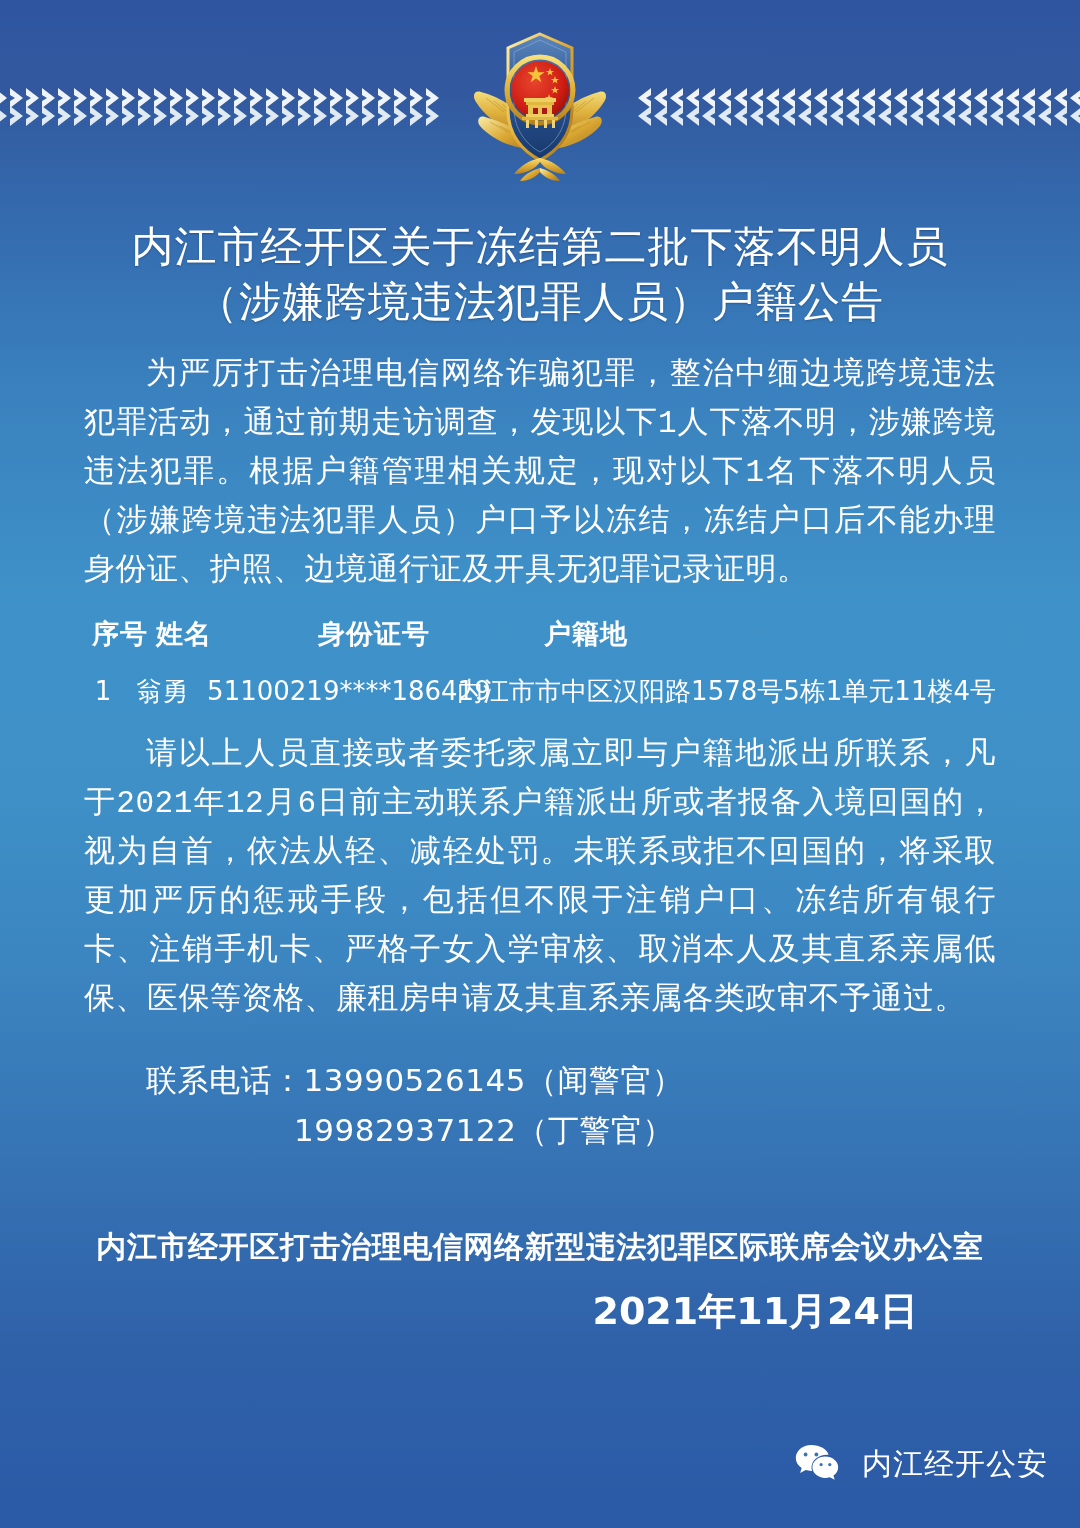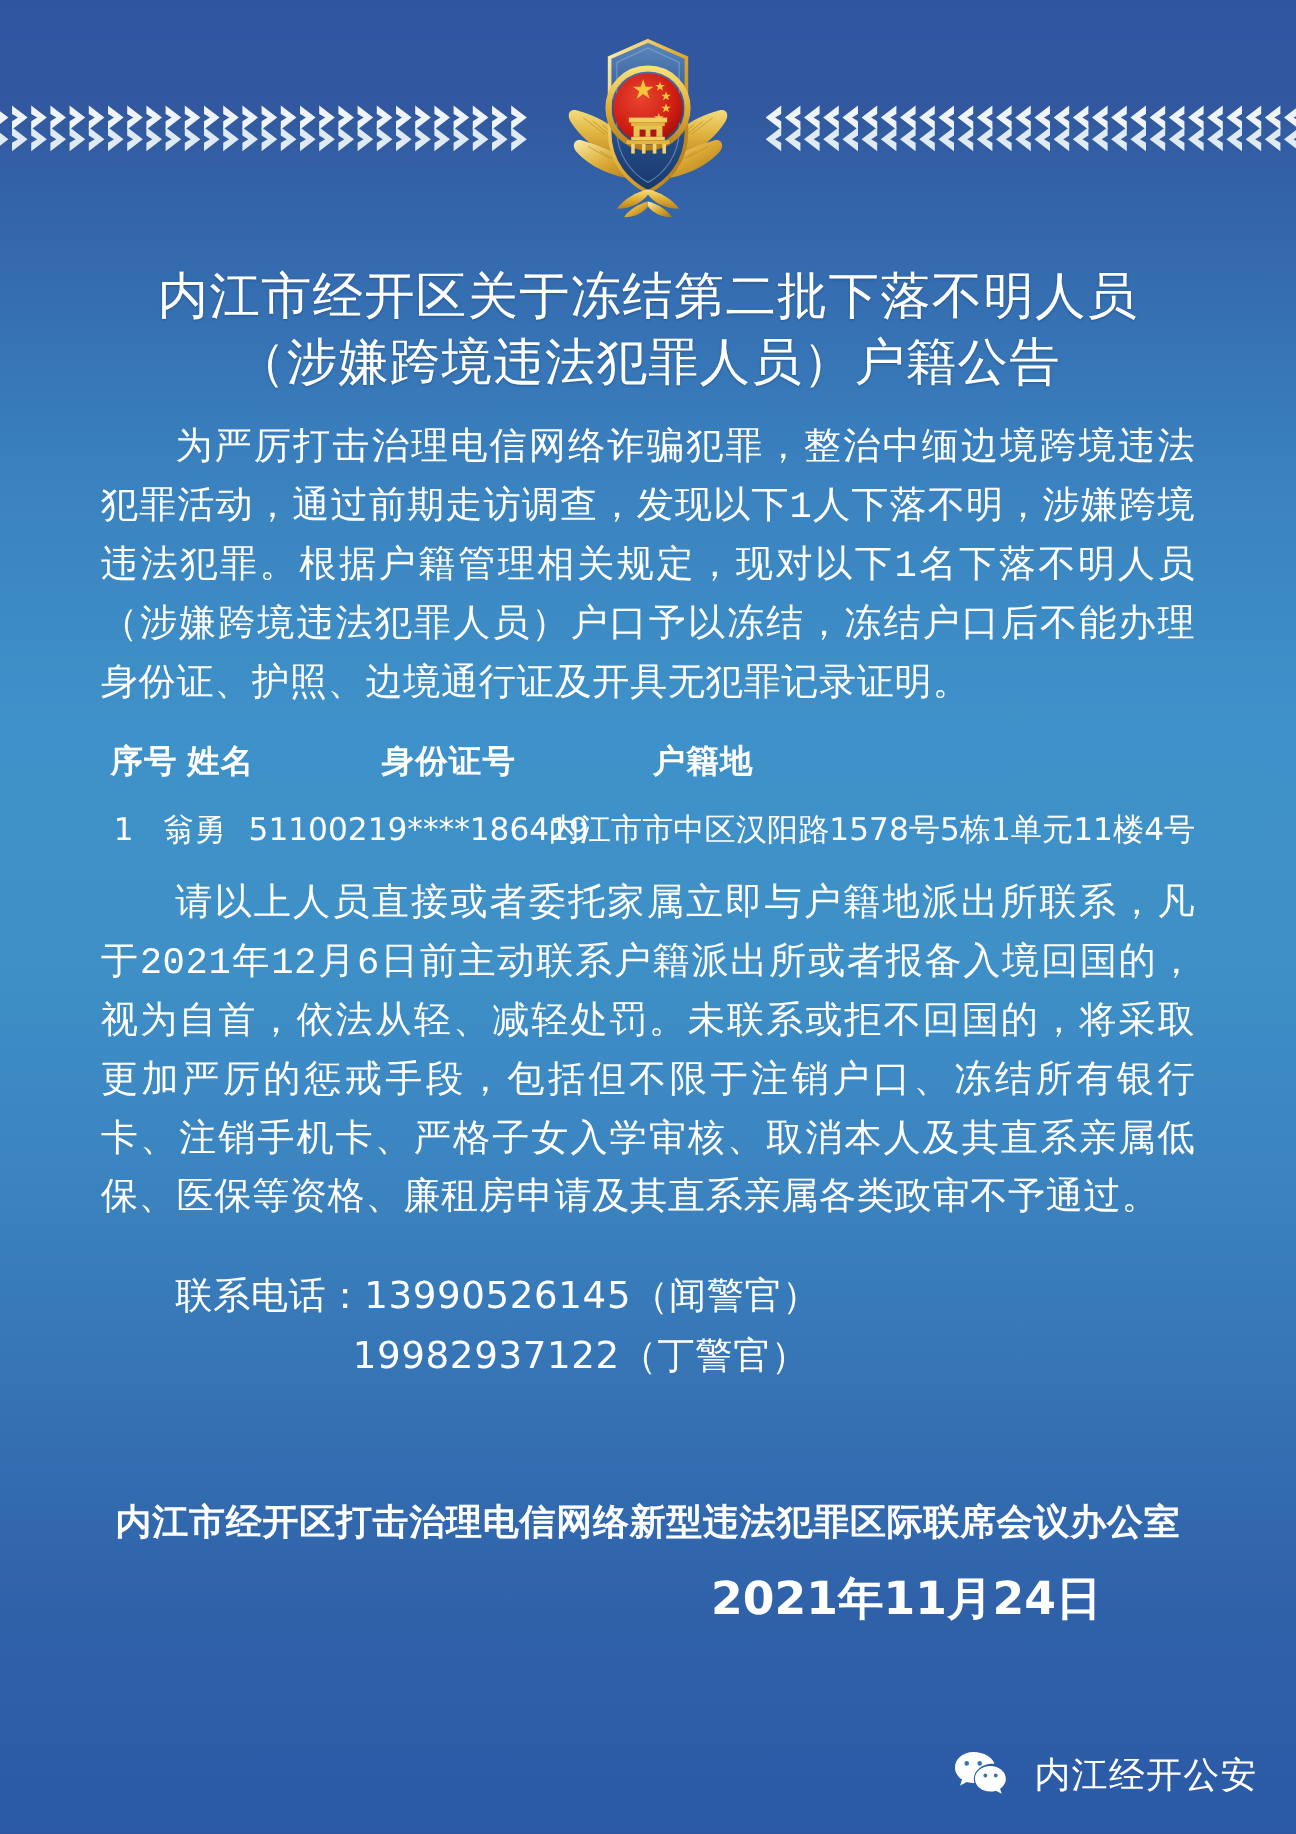--- a/index.html
+++ b/index.html
@@ -88,37 +88,37 @@
     margin-top:30px;
     font-size:31px;
     line-height:1.62;
     letter-spacing:.5px;
     padding-left:62px;
   }
   .phones .ph-line { white-space:nowrap; }
   .phones .ph-line.sub { padding-left:148px; }
   
   .sign {
-    margin-top:93px;
+    margin-top:72px;
     font-size:30px;
     font-weight:bold;
     letter-spacing:.6px;
     text-align:center;
   }
   .sign-date {
     margin-top:18px;
     font-size:38px;
     font-weight:bold;
     text-align:right;
     padding-right:78px;
   }
   
   .wx-badge {
     position:absolute;
-    right:32px; bottom:28px;
+    right:32px; bottom:43px;
     display:flex;
     align-items:flex-end;
     gap:22px;
   }
   .wx-badge .wx-label {
     font-size:30px;
     color:#ffffff;
     letter-spacing:1px;
   }
 </style>

